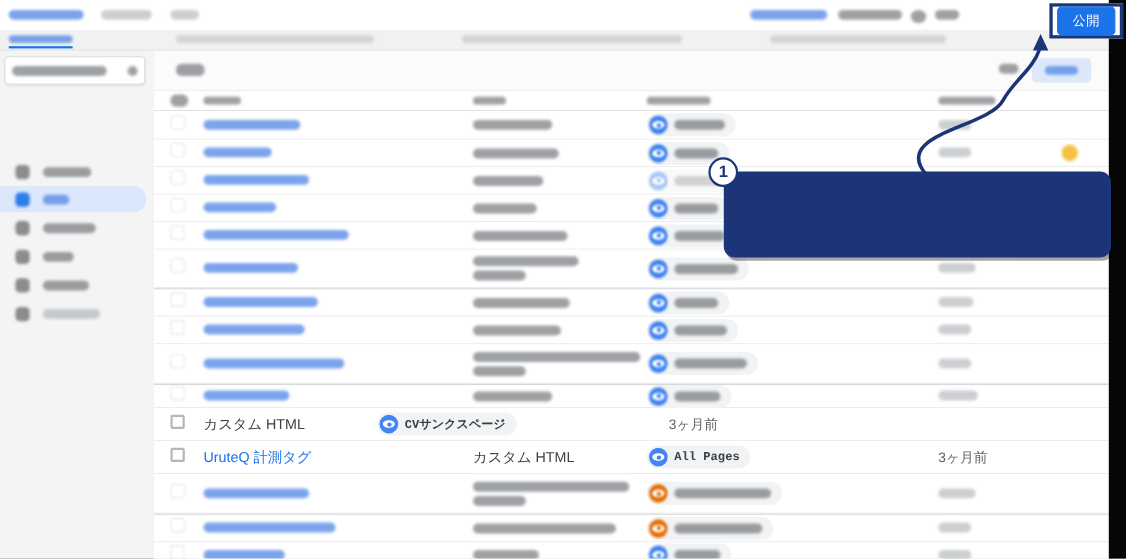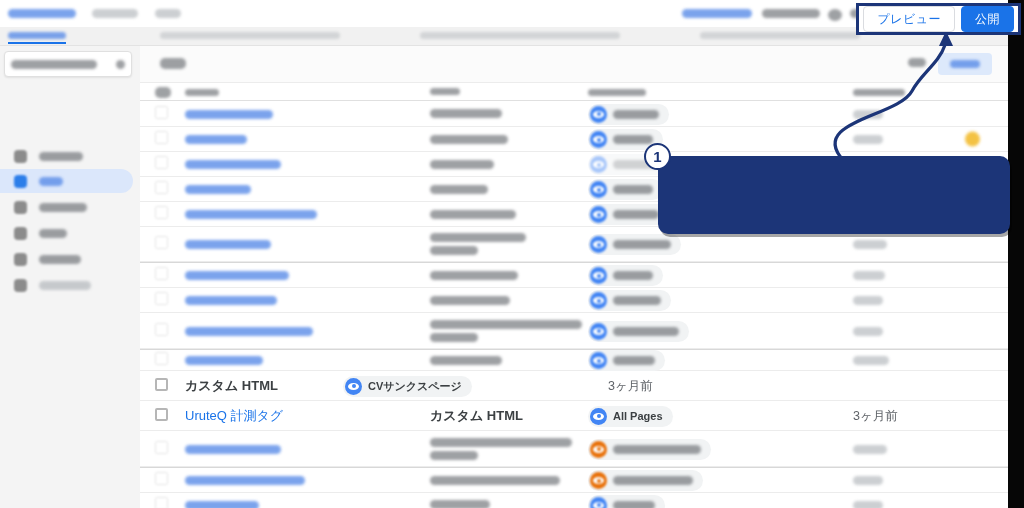--- a/index.html
+++ b/index.html
@@ -44,22 +44,22 @@
     background:#dde9fb;display:flex;align-items:center;}
   #more-blob{position:absolute;right:82px;top:13px;}
   
   #table{position:absolute;left:0;top:37px;width:868px;background:#fff;border-top:1px solid #ececec;}
   .trow{position:relative;display:flex;align-items:center;background:#fff;
     border-bottom:1px solid #ececec;box-sizing:border-box;padding-left:15px;}
   .trow.group-start{border-top:1px solid #d8d8d8;}
   .thead{border-bottom:1px solid #e0e0e0;height:18px;background:#fff;}
   .c-cb{flex:0 0 30px;}
   .c-name{flex:0 0 245px;}
-  .c-type{flex:0 0 158px;display:flex;flex-direction:column;justify-content:center;gap:4px;align-items:flex-start;font-weight:bold;}
-  .c-trig{flex:0 0 265px;}
+  .c-type{flex:0 0 158px;display:flex;flex-direction:column;justify-content:center;gap:4px;align-items:flex-start;}
+  .c-trig{flex:0 0 265px;font-family:Liberation Mono, monospace;}
   .c-upd{flex:0 0 120px;}
   .cb{width:13px;height:13px;border:2px solid #b6b6b6;border-radius:2px;display:inline-block;
     box-sizing:border-box;}
   .cb.redacted{opacity:.35;filter:blur(1px);border-width:1.5px;}
   .tag-link{color:var(--accent);font-size:13px;text-decoration:none;cursor:pointer;}
   .type-text{color:#3c4043;font-size:13px;}
   .upd-text{color:#5f6368;font-size:12.5px;}
   .tbadge{display:inline-flex;align-items:center;gap:6px;background:#f1f3f4;border-radius:12px;
     padding:2px 10px 2px 2px;}
   .eye-outer{width:17px;height:17px;border-radius:50%;background:var(--trig-blue);
@@ -402,21 +402,20 @@
               </span></span>
             <span class="c-upd"><span class="blob" style="width:30px"></span></span>
           </div>
         </div>
     </div>
   </div>
 
   <div id="black-band"></div>
 
   <div id="button-box">
-    <button class="gtm-btn outline">プレビュー</button>
     <button class="gtm-btn fill">公開</button>
   </div>
 
   <svg id="arrow-svg" width="200" height="150" viewBox="0 0 200 150">
     <path d="M63 135 C 28 96, 118 92, 132 66 C 141 49, 159 38, 165 20" fill="none" stroke="#1c3578" stroke-width="3.2" stroke-linecap="round"></path>
     <polygon points="166,6 159,21 173,21" fill="#1c3578"></polygon>
   </svg>
 
   <div id="callout">
   </div>

